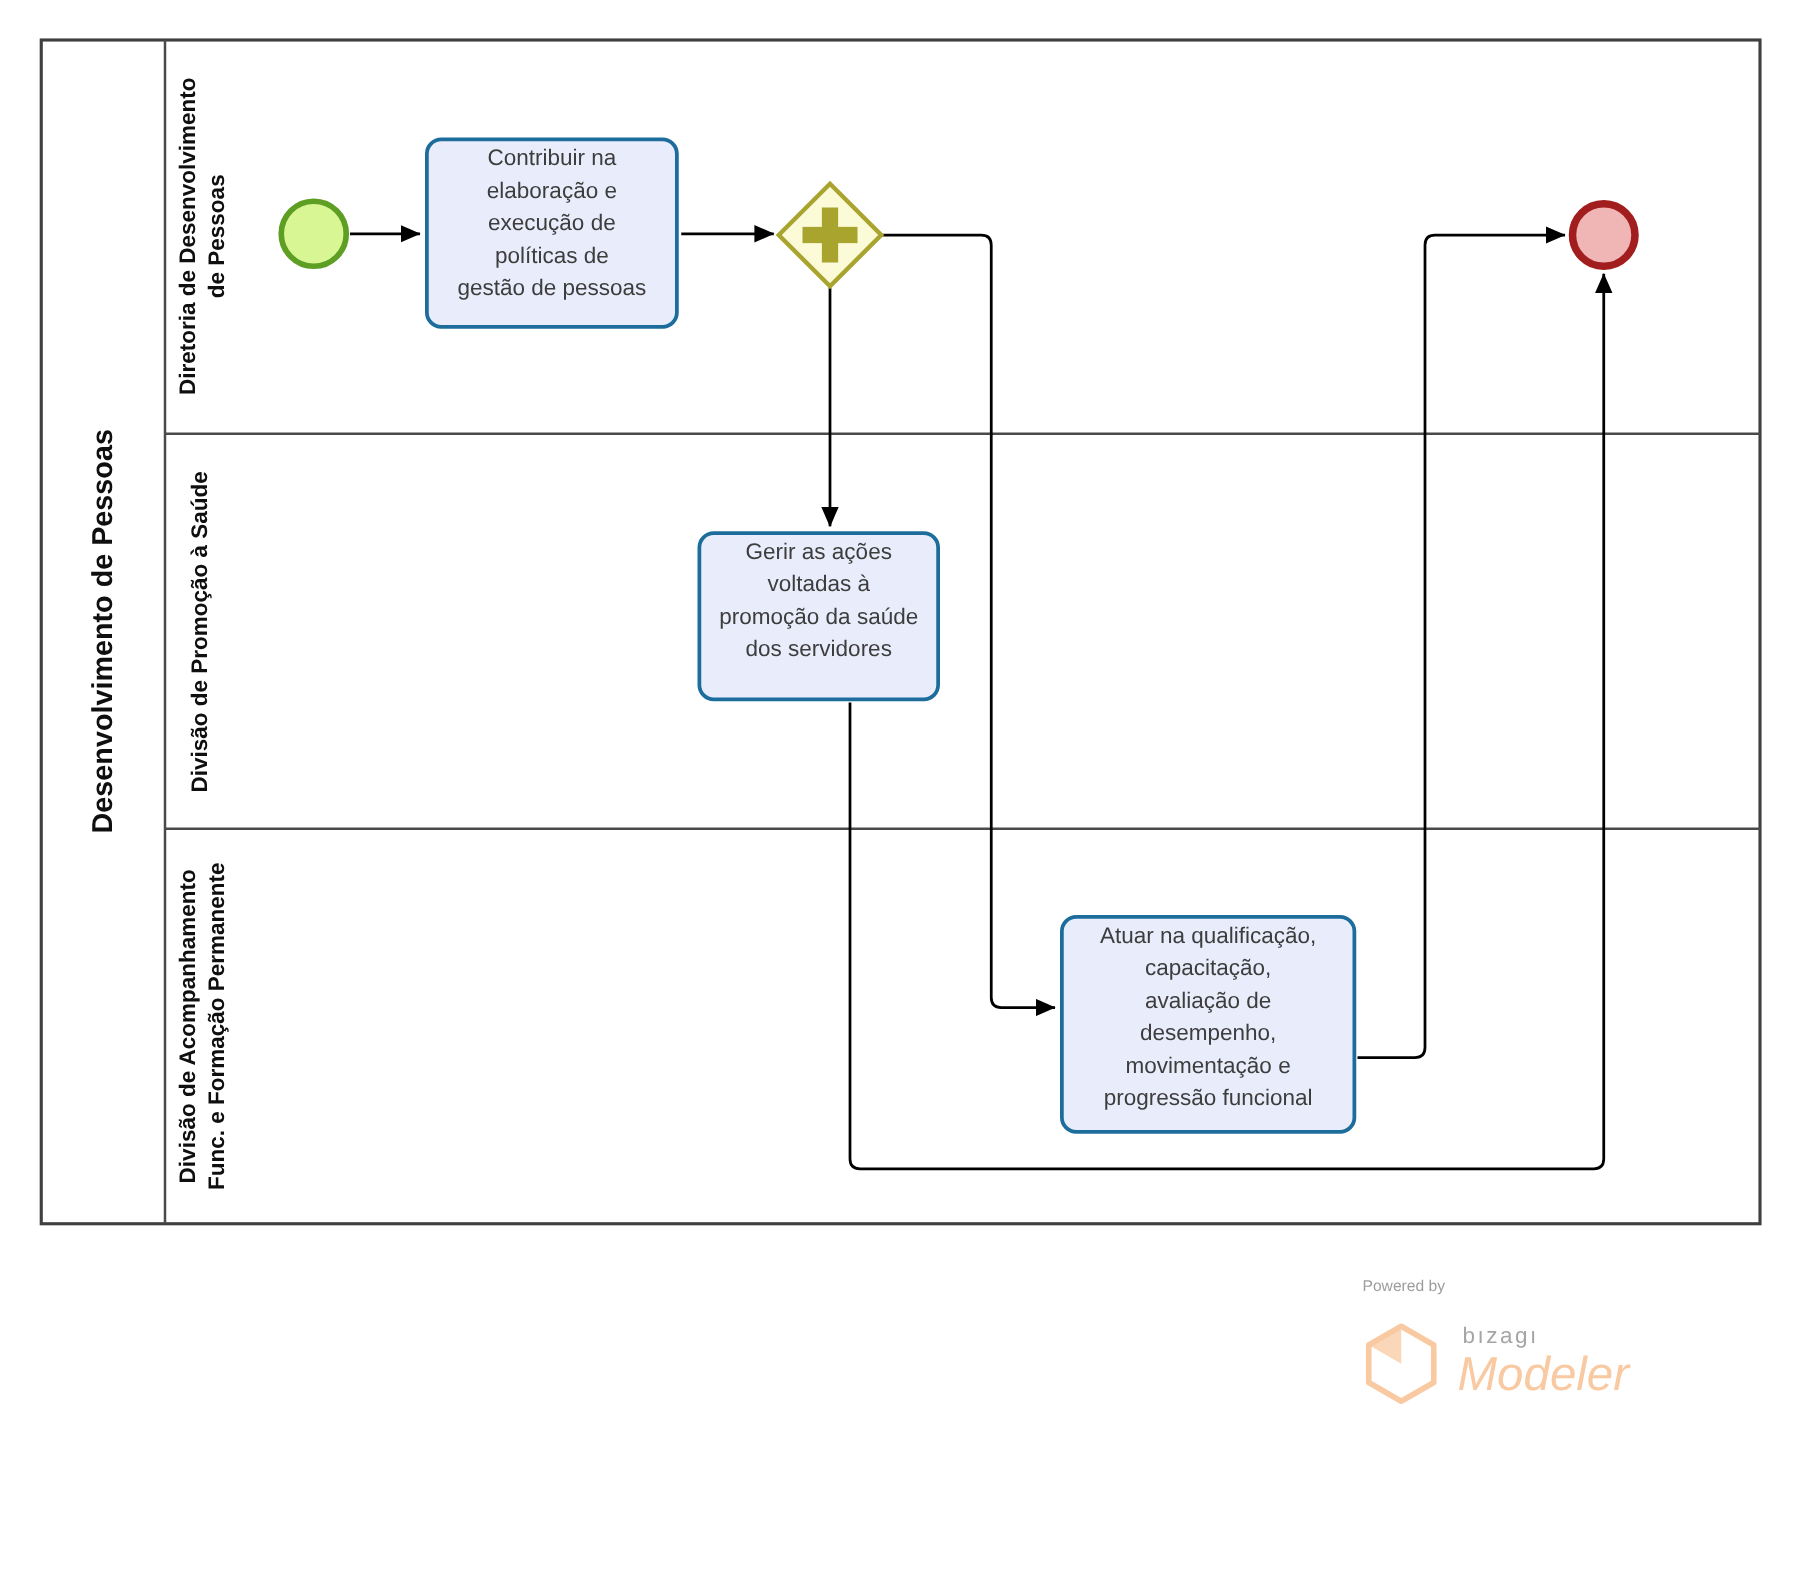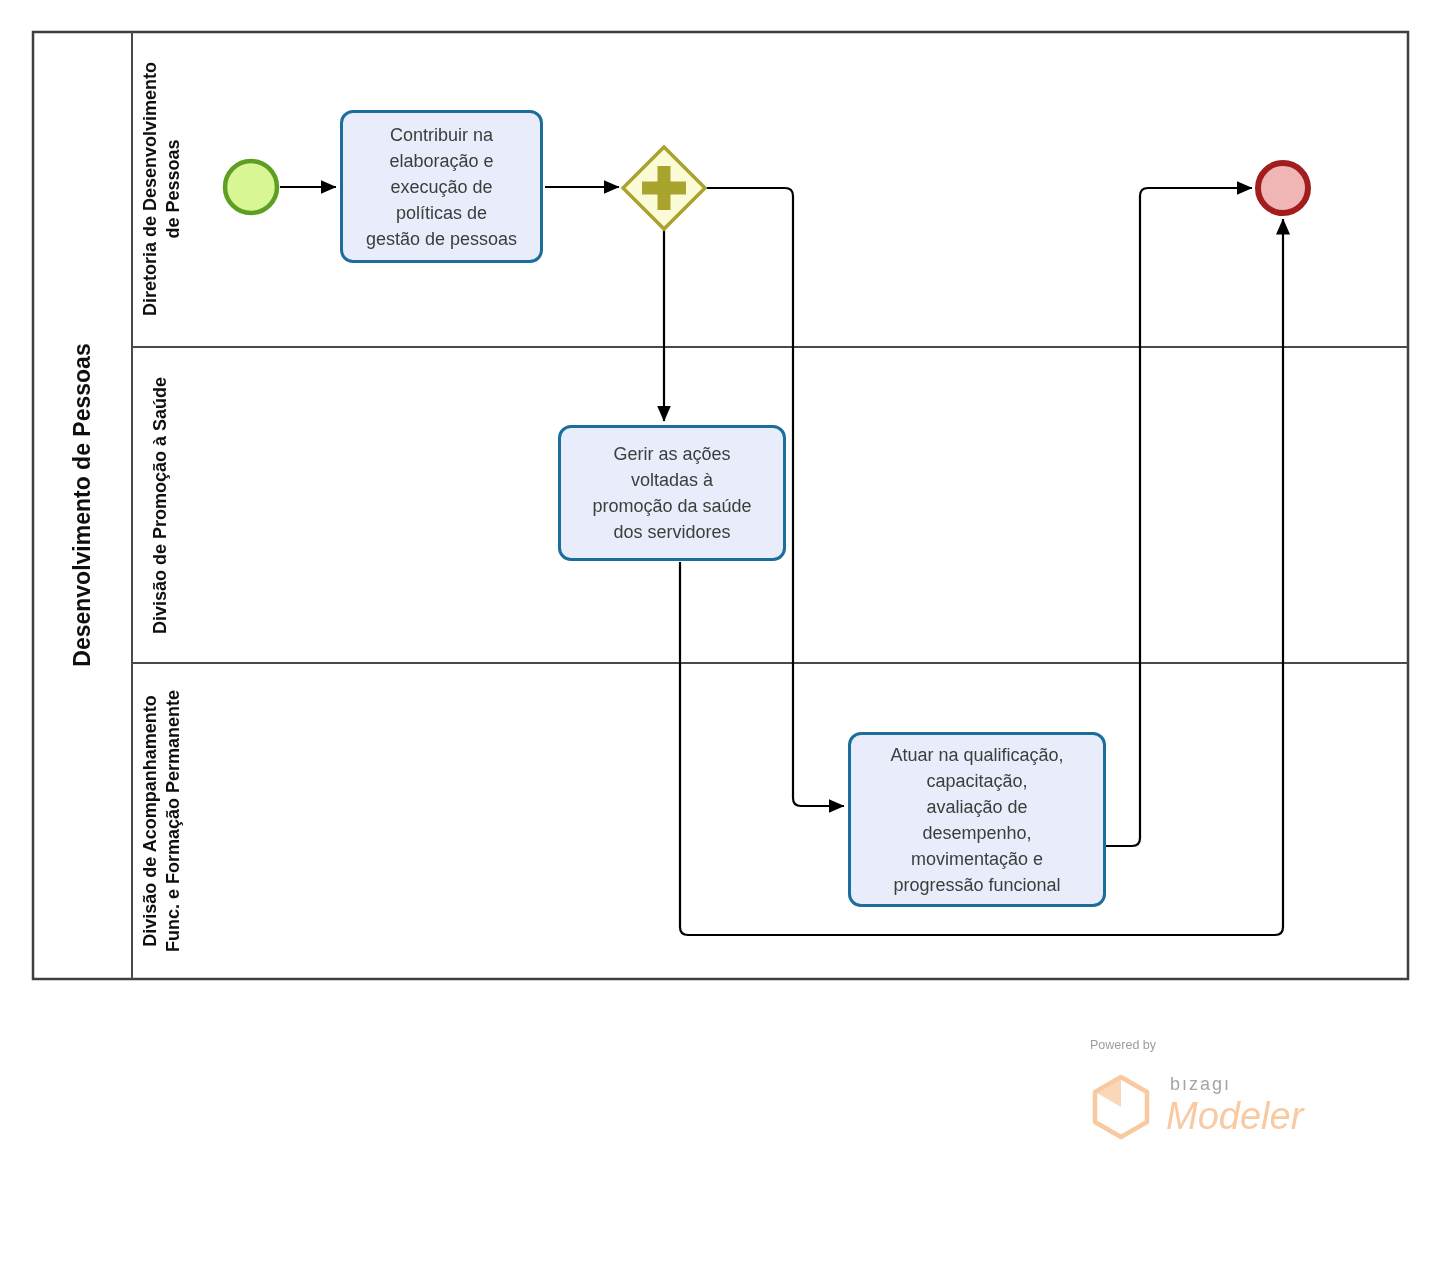--- a/index.html
+++ b/index.html
@@ -12,33 +12,33 @@
   .lane-line{stroke:#4a4a4a;stroke-width:2;}
   .flow{fill:none;stroke:var(--flow_line);stroke-width:2.2;}
   .start-ev{fill:var(--start_fill);stroke:var(--start_border);stroke-width:4.5;}
   .end-ev{fill:var(--end_fill);stroke:var(--end_border);stroke-width:6;}
   .gw{fill:var(--gateway_fill);stroke:var(--gateway_border);stroke-width:3.5;stroke-linejoin:miter;}
   .gw-cross{fill:var(--gateway_border);}
   .task{
     position:absolute;box-sizing:border-box;
     border:3px solid var(--task_border);background:var(--task_fill);
     border-radius:13px;
-    display:flex;align-items:center;justify-content:center;text-align:center;
+    display:flex;justify-content:center;text-align:center;
     color:#3d3d3d;font-size:18px;line-height:26px;white-space:pre-line;
   }
   .vlabel{
     position:absolute;transform:rotate(-90deg);
     display:flex;align-items:center;justify-content:center;
     text-align:center;font-weight:bold;color:#0f0f0f;
     white-space:pre-line;
   }
   .lane-label{width:316px;font-size:18px;line-height:23px;}
   .pool-title{width:947px;height:30px;font-size:23px;line-height:30px;left:-392px;top:490px;}
   #footer{position:absolute;left:1088px;top:1022px;width:260px;}
-  .powered{color:#9d9d9d;font-size:12.5px;margin:16px 0 8px 2px;}
+  .powered{color:#9d9d9d;font-size:12.5px;margin:0 0 8px 2px;}
   .brandrow{display:flex;align-items:flex-start;margin-top:20px;}
   .brandtext{margin-left:12px;}
   .bizagi{color:var(--brand_gray);font-size:18px;letter-spacing:2px;margin:2px 0 0 4px;}
   .modeler{color:var(--brand_orange);font-size:38px;line-height:40px;margin-top:1px;font-style:italic;}
 </style>
 </head>
 <body>
 
 <div id="canvas">
 
@@ -78,27 +78,27 @@
   <div class="vlabel lane-label" style="left:4px;top:798px;height:46px;">Divisão de Acompanhamento
 Func. e Formação Permanente</div>
 
   <div class="task" style="left:340px;top:110px;width:203px;height:153px;">
     <span>Contribuir na
 elaboração e
 execução de
 políticas de
 gestão de pessoas</span>
   </div>
-  <div class="task" style="left:558px;top:425px;width:228px;height:136px;">
+  <div class="task" style="left:558px;top:425px;width:194px;height:136px;">
     <span>Gerir as ações
 voltadas à
 promoção da saúde
 dos servidores</span>
   </div>
-  <div class="task" style="left:848px;top:732px;width:258px;height:175px;padding:0 8px;">
+  <div class="task" style="left:848px;top:732px;width:237px;height:175px;padding:0 8px;">
     <span>Atuar na qualificação,
 capacitação,
 avaliação de
 desempenho,
 movimentação e
 progressão funcional</span>
   </div>
 
   <div id="footer">
     <div class="powered">Powered by</div>

